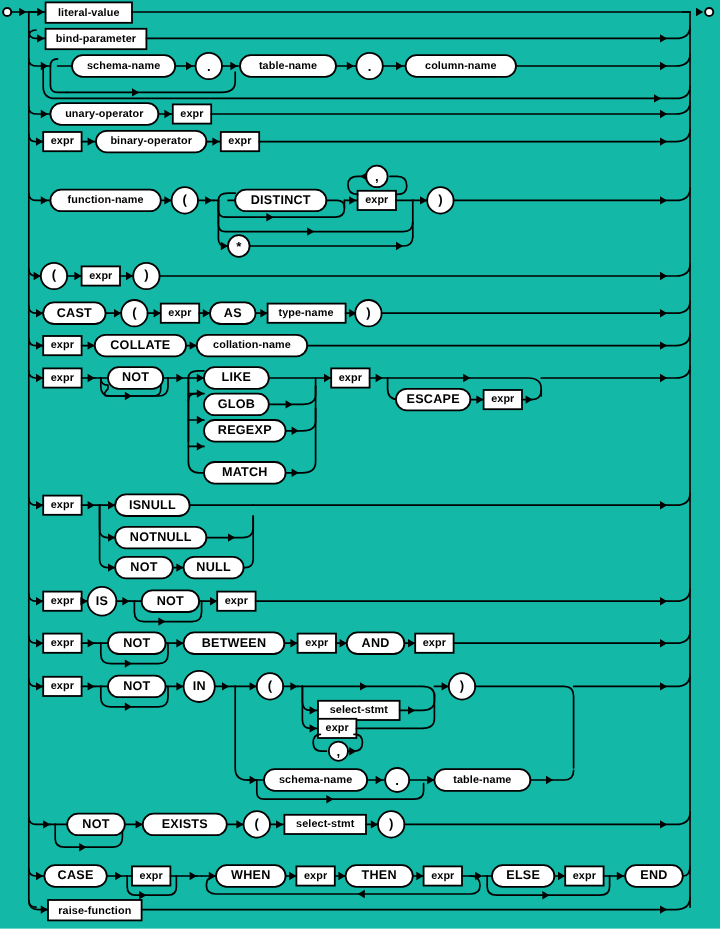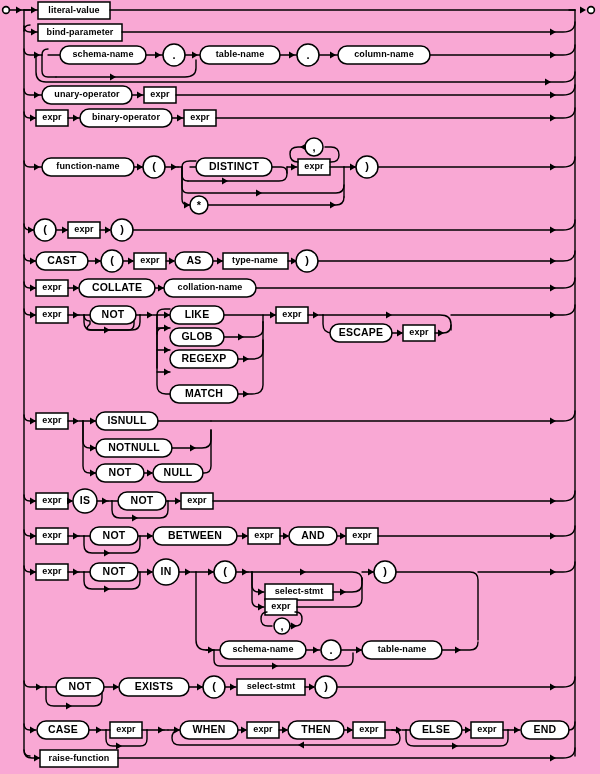--- a/index.html
+++ b/index.html
@@ -1,18 +1,18 @@
 <!DOCTYPE html>
 <html><head>
 <meta charset="utf-8">
 <title>expr railroad diagram</title>
 <style>
   html,body{margin:0;padding:0;background:#fff;}
   body{font-family:"Liberation Sans", sans-serif;}
-  #diagram-wrap{position:relative;width:600px;height:774px;background:#f9a8d4;overflow:hidden;}
+  #diagram-wrap{position:relative;width:600px;height:774px;background:#14b8a6;overflow:hidden;}
   svg#rr{display:block;width:600px;height:774px;}
   svg#rr .rail{fill:none;stroke:#000;stroke-width:1.4;stroke-linecap:round;stroke-linejoin:round;}
   svg#rr .arrow{fill:#000;stroke:none;}
   svg#rr .term{fill:#fff;stroke:#000;stroke-width:1.5;}
   svg#rr .nonterm{fill:#fff;stroke:#000;stroke-width:1.5;}
   svg#rr text{font-family:"Liberation Sans", sans-serif;fill:#000;dominant-baseline:middle;text-anchor:middle;}
   svg#rr text.kw{font-size:10.5px;font-weight:bold;letter-spacing:0.2px;}
   svg#rr text.nt{font-size:9px;font-weight:bold;letter-spacing:0.1px;}
   svg#rr text.punct{font-size:11px;font-weight:bold;}
   svg#rr circle.endpoint{fill:#fff;stroke:#000;stroke-width:1.6;}

